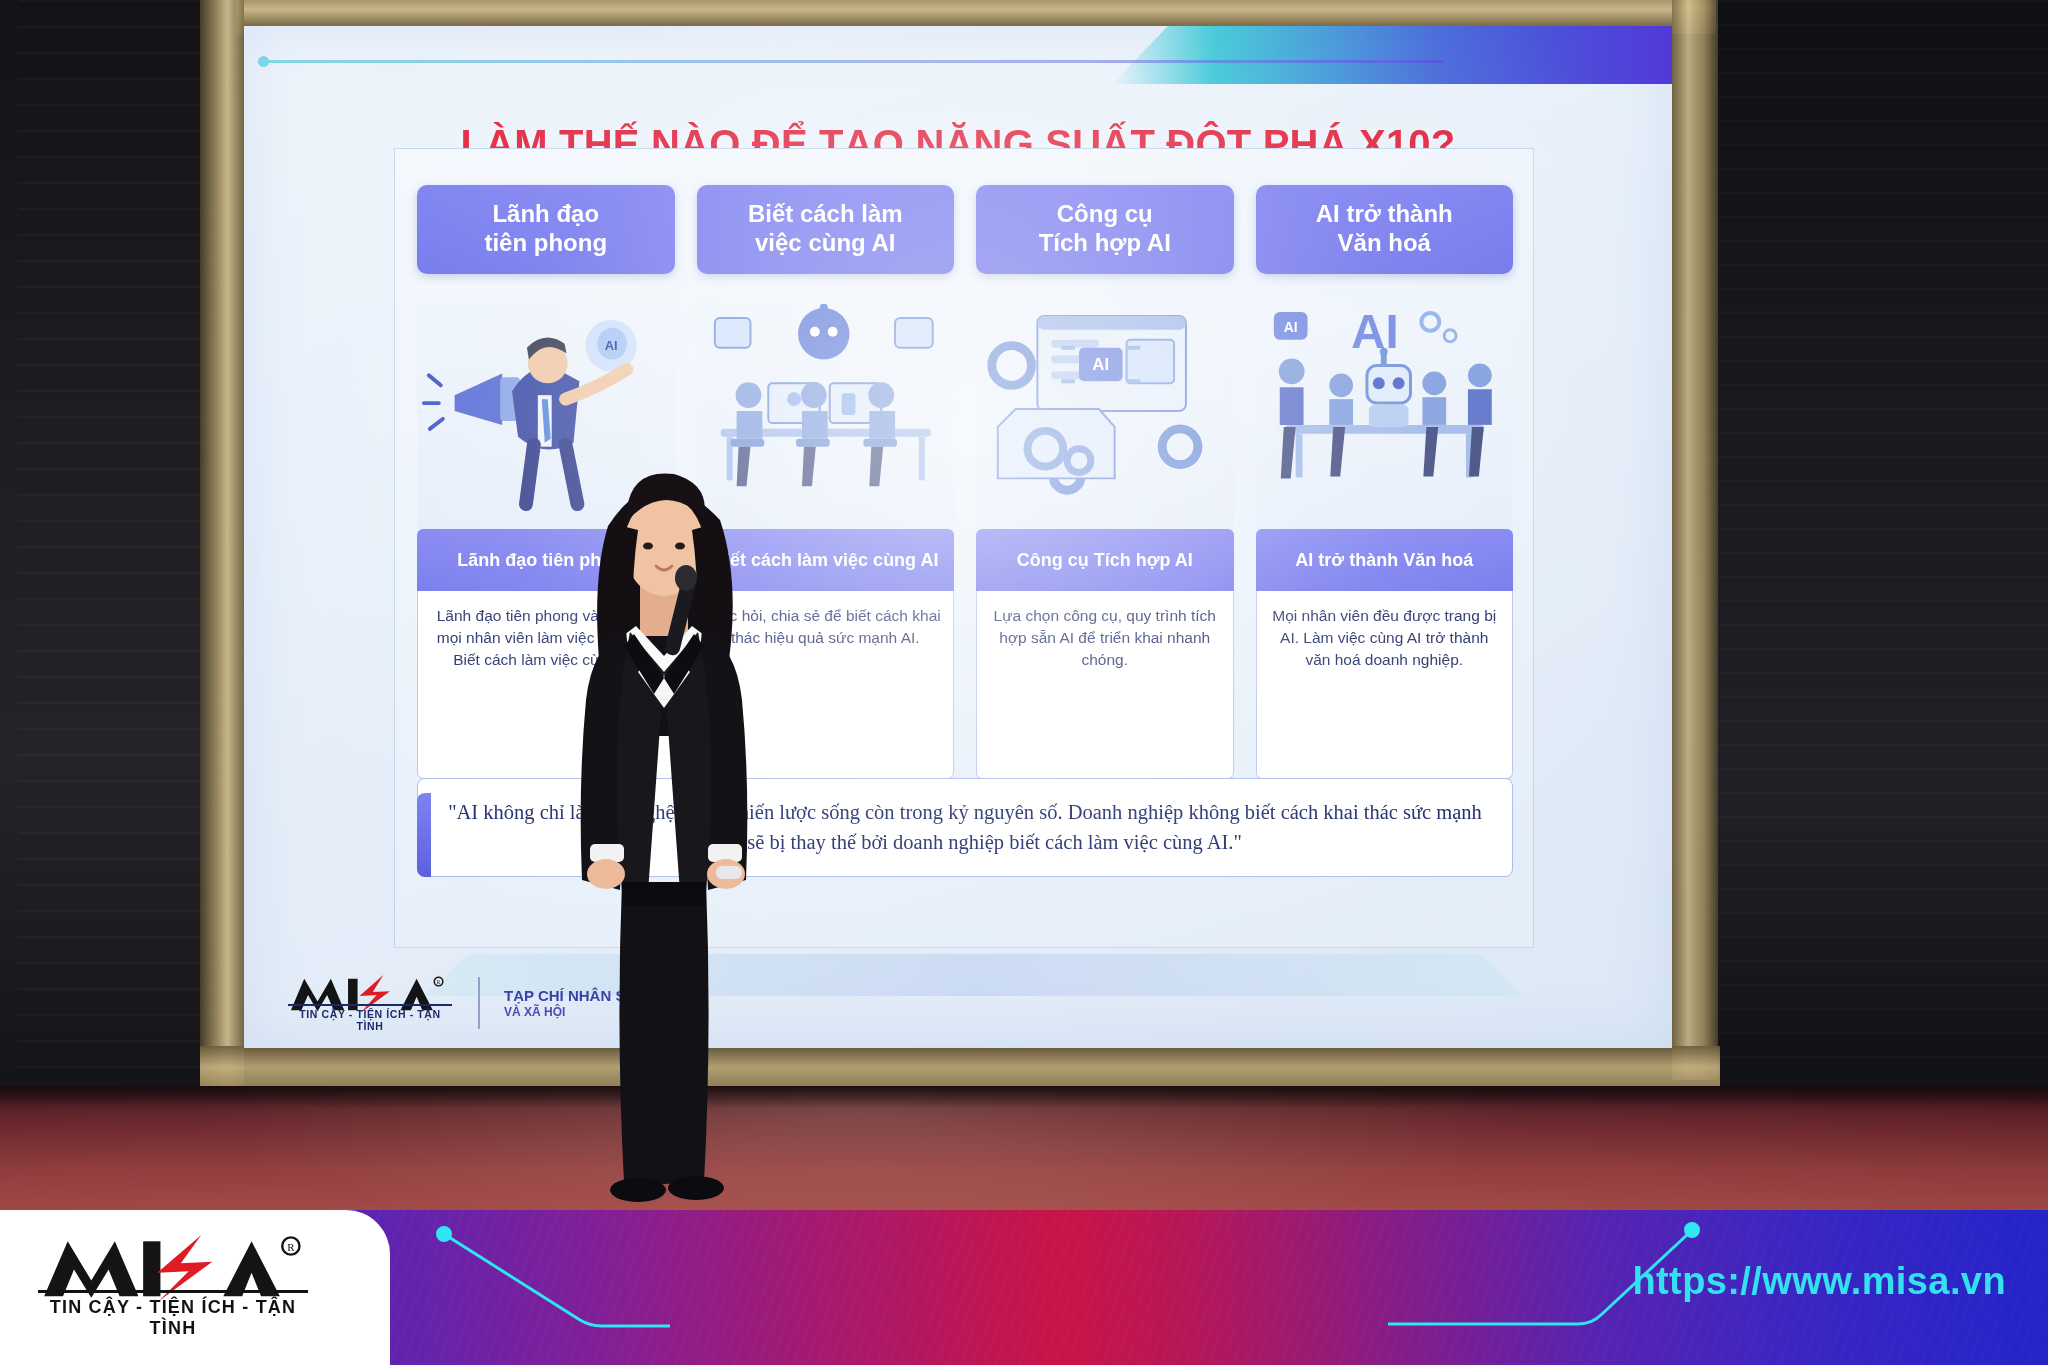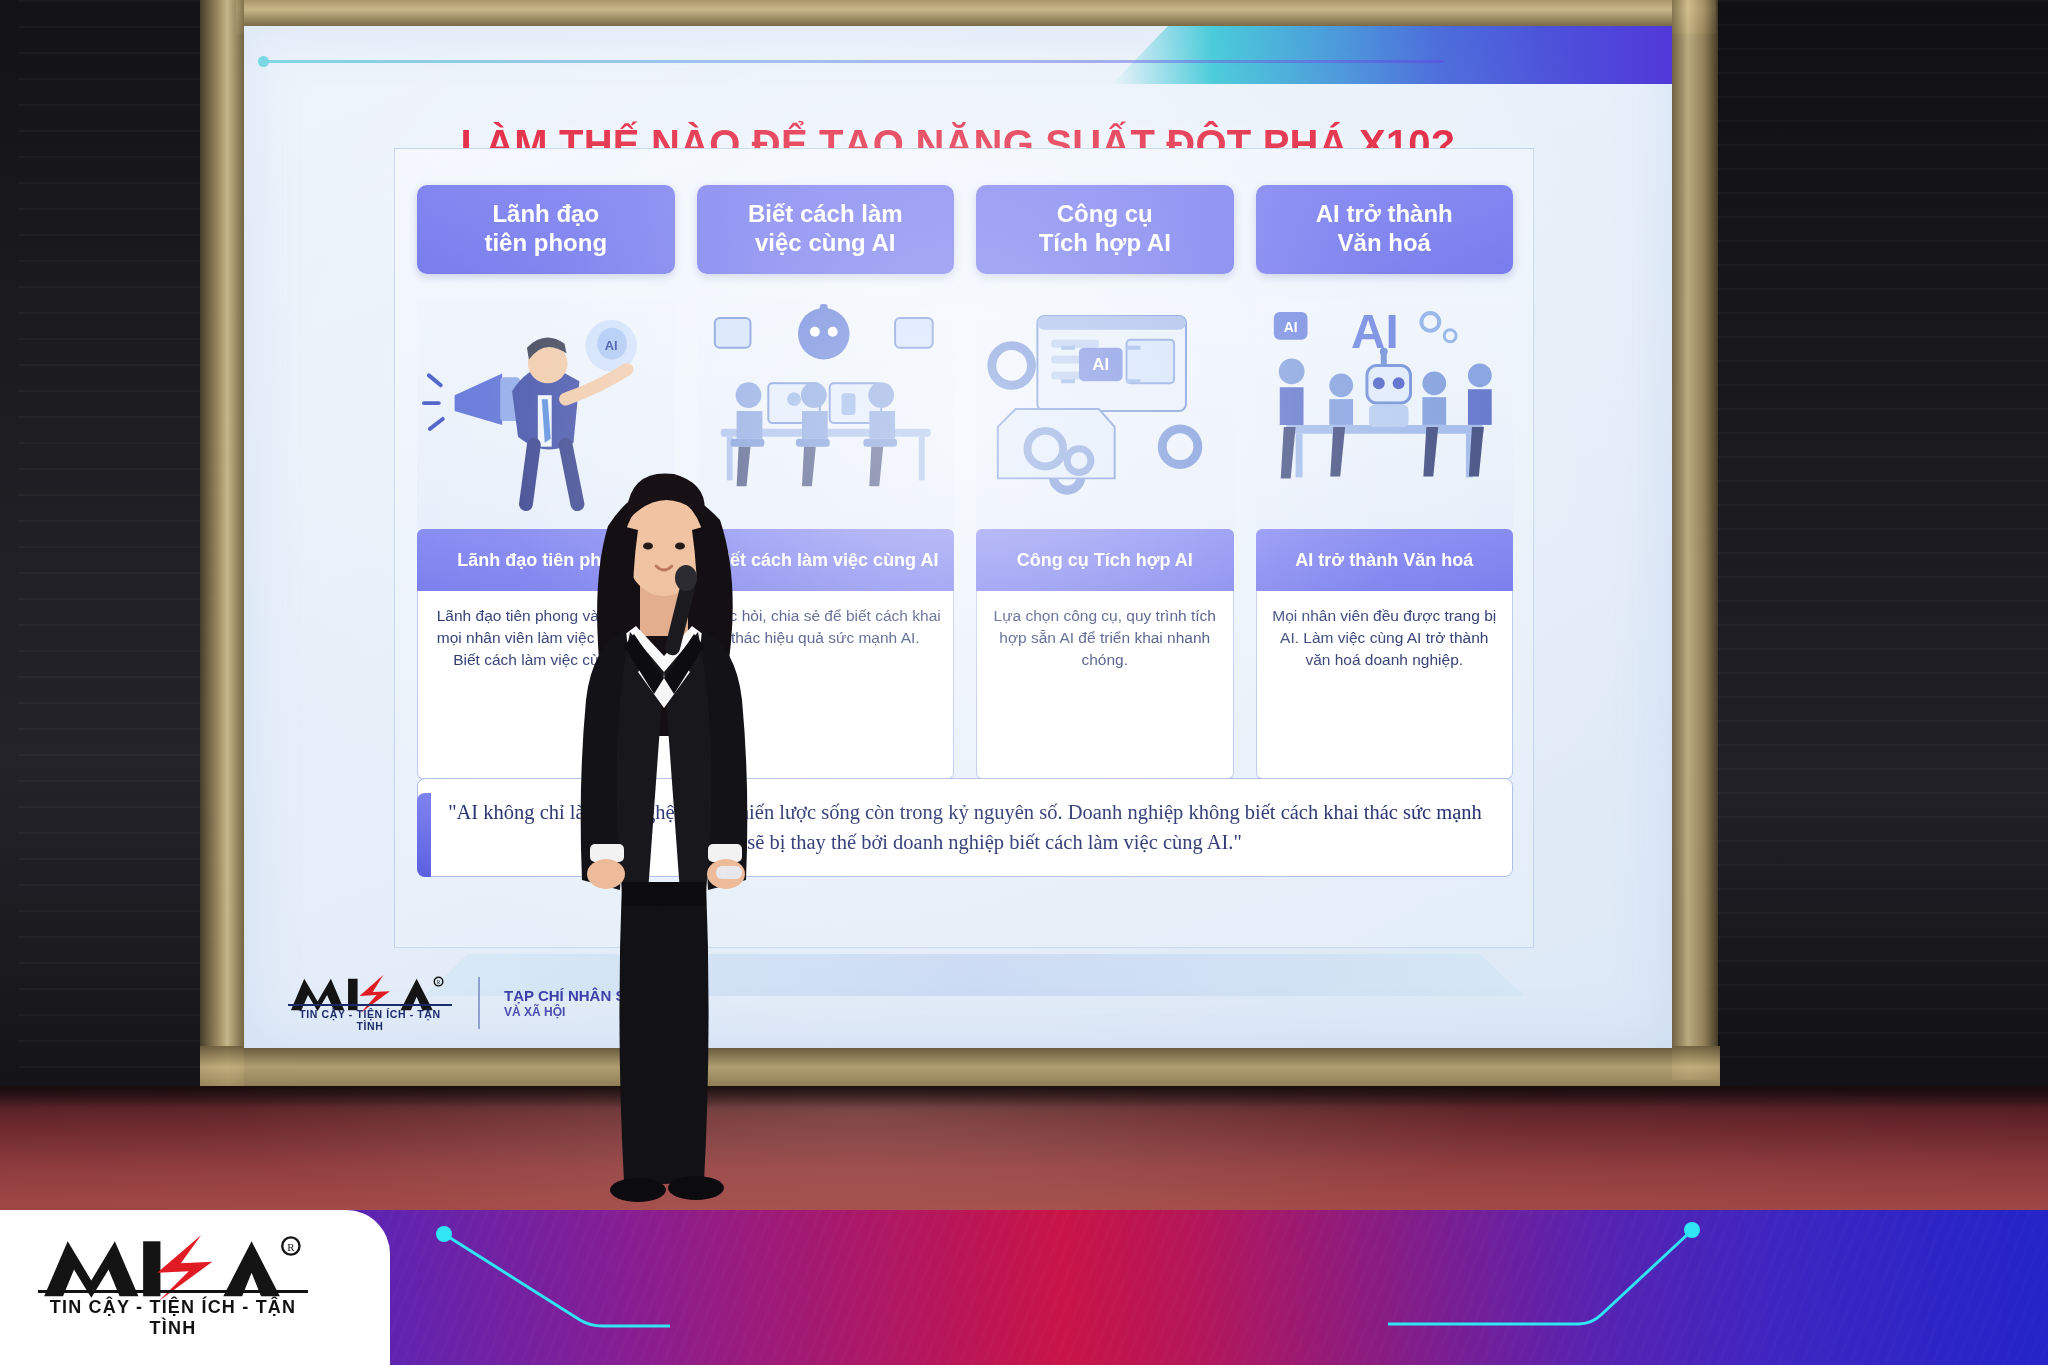--- a/index.html
+++ b/index.html
@@ -521,15 +521,16 @@
         <path d="M6 78 L36 8 L66 58 L96 8 L126 78 L102 78 L88 44 L66 80 L44 44 L30 78 Z" fill="#141414"></path>
         <rect x="132" y="8" width="22" height="70" fill="#141414"></rect>
         <path d="M234 78 L270 8 L306 78 L282 78 L270 48 L258 78 Z" fill="#141414"></path>
         <path d="M206 0 L150 48 L190 46 L152 84 L220 34 L180 36 Z" fill="#e01b24"></path>
         <circle cx="320" cy="14" r="11" fill="none" stroke="#141414" stroke-width="3"></circle>
         <text x="320" y="20" font-size="14" text-anchor="middle" fill="#141414" font-family="Liberation Serif, serif">R</text>
       </svg>
       <div class="tag">TIN CẬY - TIỆN ÍCH - TẬN TÌNH</div>
     </div>
 
+    <div class="brand-url">https://www.misa.vn</div>
   </div>
 
 </div>
 
 </body></html>

